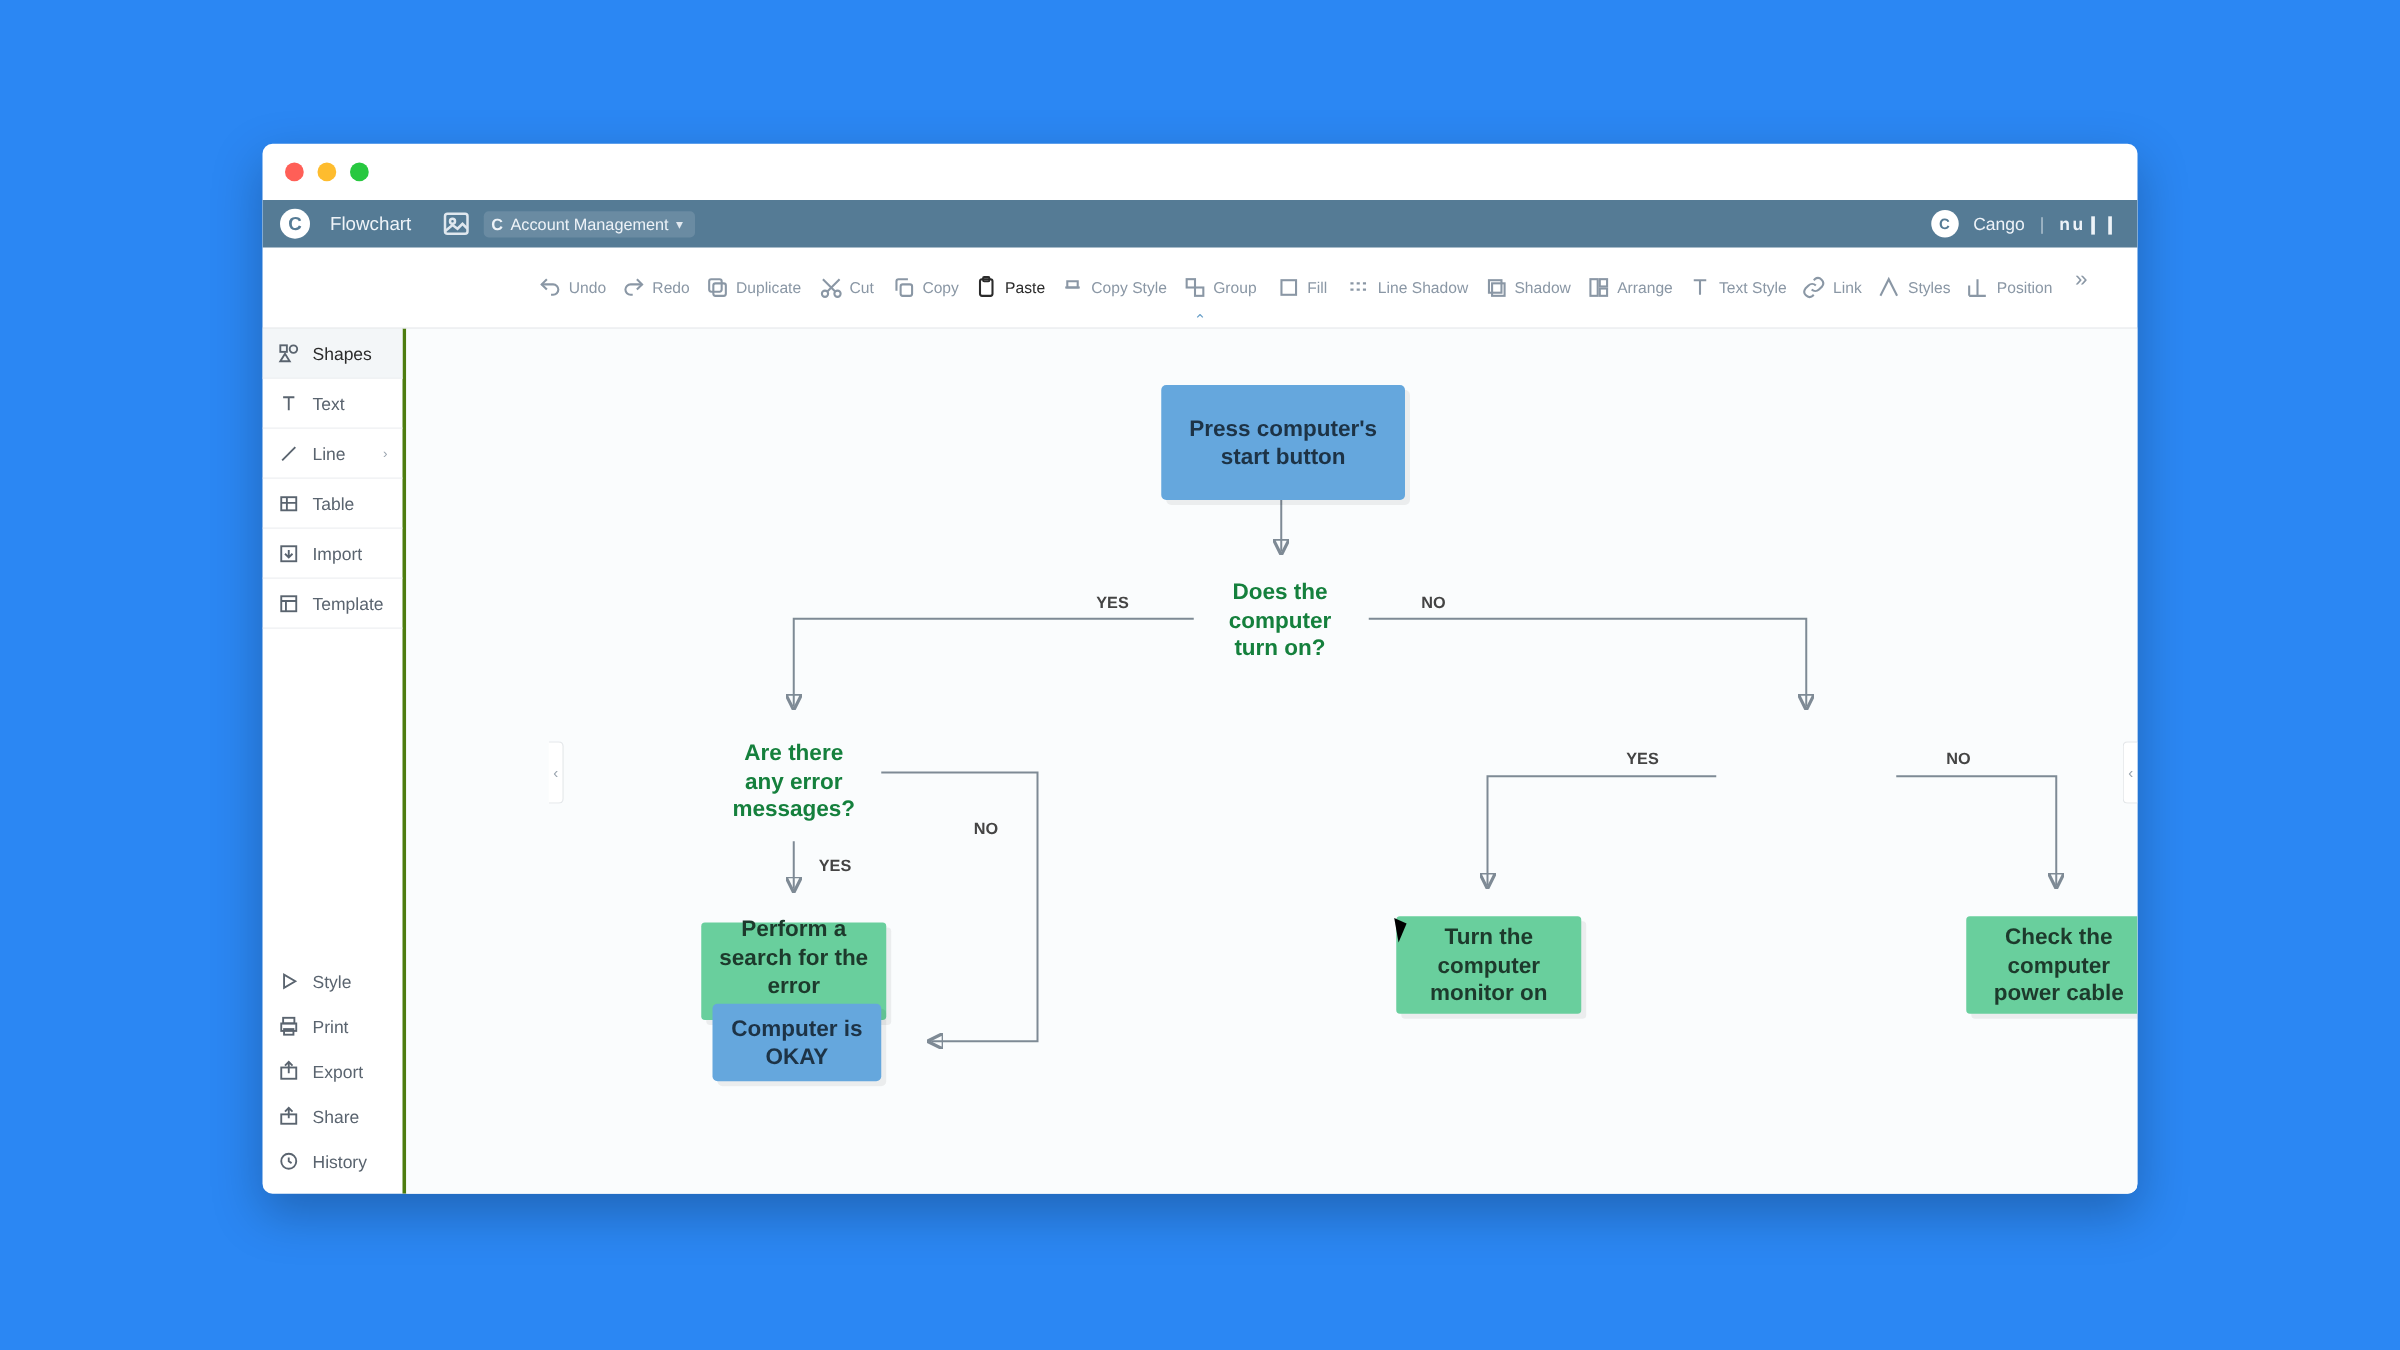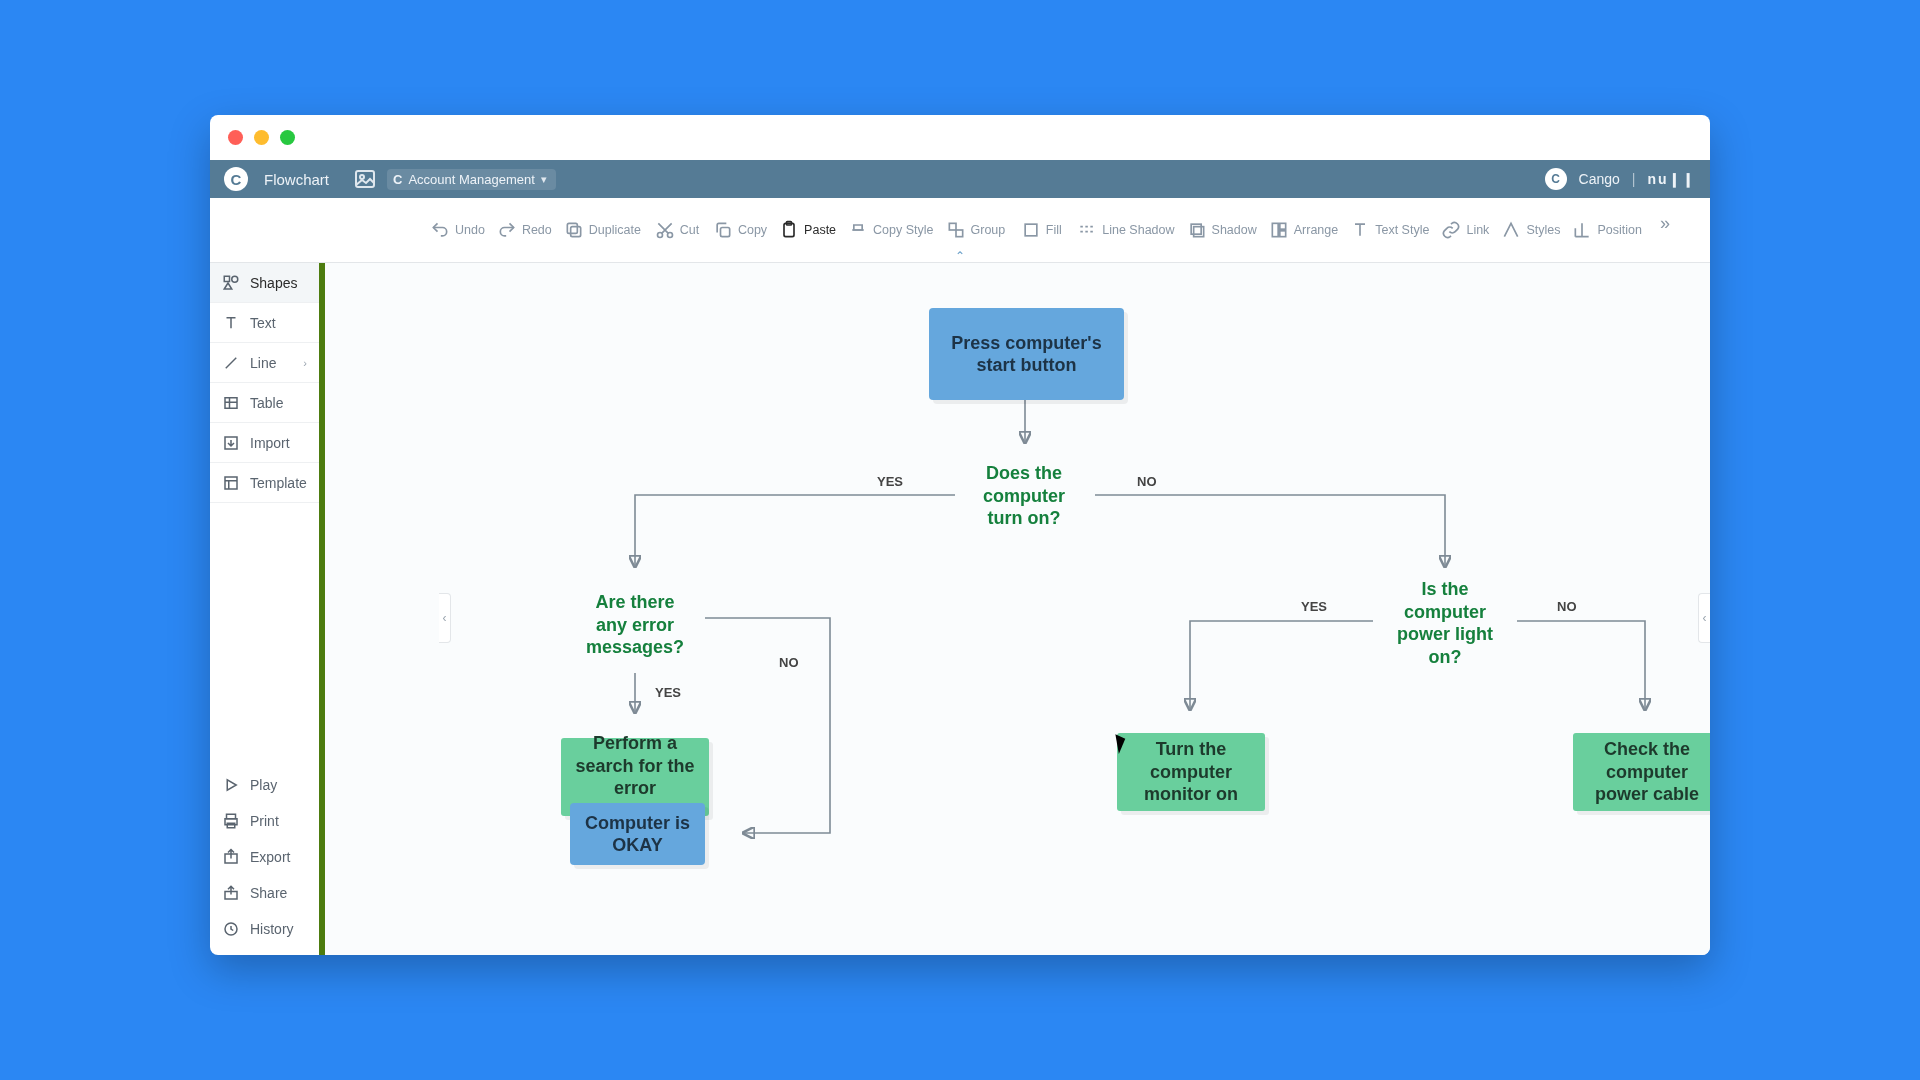--- a/index.html
+++ b/index.html
@@ -98,21 +98,21 @@
     position:absolute; left:50%; bottom:-1px; transform:translateX(-50%);
     font-size:12px; color:#6aa0c9;
   }
 
   
   .body { flex:1; display:flex; min-height:0; }
 
   
   .sidebar {
     width:115px;
-    border-right:6px solid #4d7c0f;
+    border-right:3px solid #4d7c0f;
     display:flex; flex-direction:column;
     font-size:14px; color:#5a646f;
     position:relative;
     padding-top:0;
   }
   .sidegrp { display:flex; flex-direction:column; }
   .sitem {
     display:flex; align-items:center;
     height:40px;
     padding:0 12px;
@@ -391,21 +391,21 @@
             </svg>
           <span>Template</span>
         </div>
       </div>
 
       <div class="sidegrp bottom">
         <div class="sitem">
           <svg viewBox="0 0 24 24" stroke="currentColor" fill="none" stroke-width="2">
               <path d="M7 5v14l12-7z"></path>
             </svg>
-          <span>Play</span>
+          <span>Style</span>
         </div>
         <div class="sitem">
           <svg viewBox="0 0 24 24" stroke="currentColor" fill="none" stroke-width="2">
               <rect x="6" y="3" width="12" height="6"></rect>
               <rect x="4" y="9" width="16" height="8"></rect>
               <rect x="7" y="15" width="10" height="6"></rect>
             </svg>
           <span>Print</span>
         </div>
         <div class="sitem">
@@ -458,21 +458,20 @@
 
         <path d="M1192 358 H1320 V445" marker-end="url(#ah)"></path>
       </svg>
 
       <div class="node process-blue" style="left:604px; top:45px; width:195px; height:92px;">Press computer's start button</div>
 
       <div class="node decision" style="left:644px; top:178px; width:110px; height:110px;">Does the computer turn on?</div>
 
       <div class="node decision" style="left:248px; top:300px; width:124px; height:124px;">Are there any error messages?</div>
 
-      <div class="node decision" style="left:1058px; top:298px; width:124px; height:124px;">Is the computer power light on?</div>
 
       <div class="node process-green" style="left:236px; top:450px; width:148px; height:78px;">Perform a search for the error message.</div>
 
       <div class="node process-blue" style="left:245px; top:540px; width:135px; height:62px;">Computer is OKAY</div>
 
       <div class="node process-green" style="left:792px; top:445px; width:148px; height:78px;">Turn the computer monitor on</div>
 
       <div class="node process-green" style="left:1248px; top:445px; width:148px; height:78px;">Check the computer power cable</div>
 
       <div class="edge-label" style="left:552px; top:211px;">YES</div>

